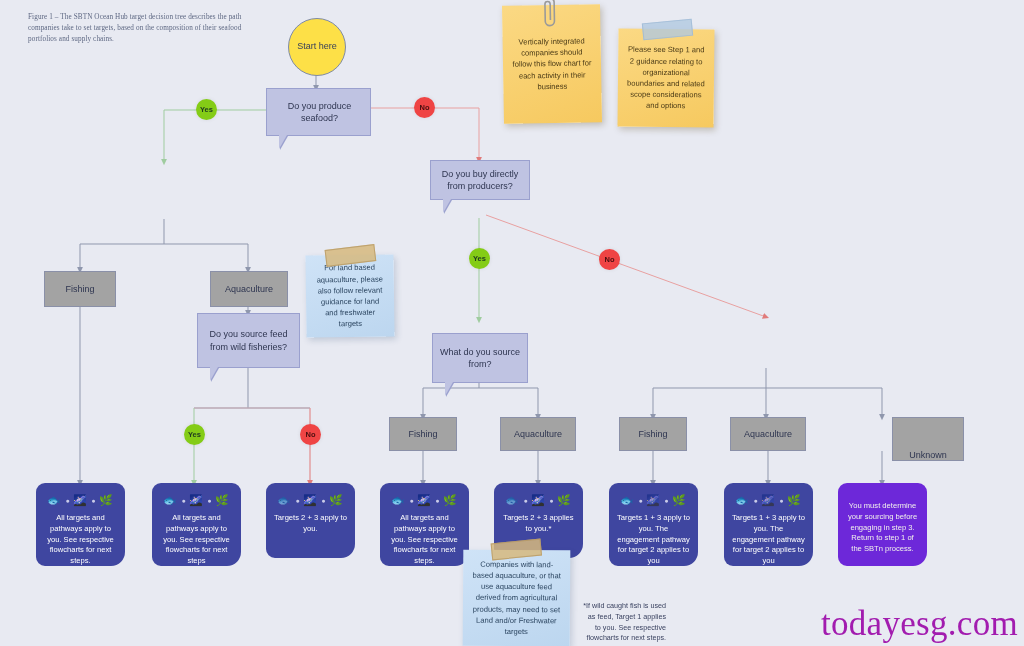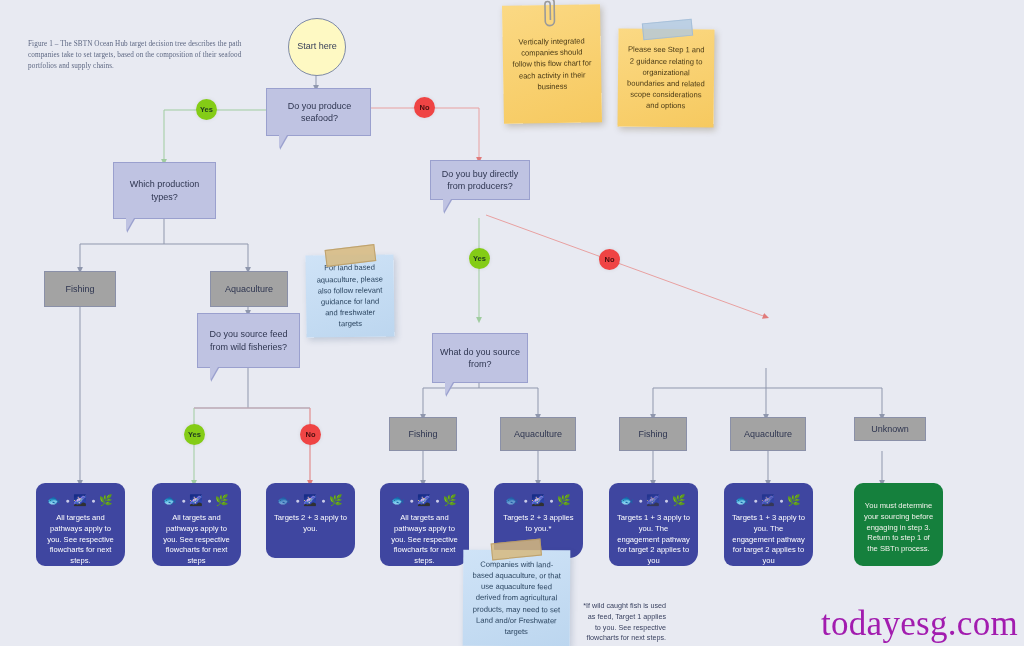--- a/index.html
+++ b/index.html
@@ -9,27 +9,27 @@
     font-family:"Liberation Sans",sans-serif;
     color:#2f3a52;
   }
   #canvas{position:absolute;inset:0;}
   svg.wires{position:absolute;left:0;top:0;width:1024px;height:646px;pointer-events:none;}
 
   
   .caption{
     position:absolute;left:28px;top:12px;width:222px;
     font-family:"Liberation Serif",serif;
-    font-size:7.2px;line-height:1.55;color:#5d6782;letter-spacing:.1px;margin-top:27px;
+    font-size:7.2px;line-height:1.55;color:#5d6782;letter-spacing:.1px;
   }
 
   
   .start{
     position:absolute;width:56px;height:56px;border-radius:50%;
-    background:#fef9c3;border:1px solid #7e8aa6;
+    background:#fde047;border:1px solid #7e8aa6;
     display:flex;align-items:center;justify-content:center;text-align:center;
     font-size:9px;line-height:1.25;color:#39415a;
   }
 
   
   .bubble{
     position:absolute;background:#bfc3e2;border:1px solid #9aa0ce;
     display:flex;align-items:center;justify-content:center;text-align:center;
     font-size:9px;line-height:1.35;color:#2e3550;padding:4px 6px;
     box-sizing:border-box;
@@ -60,21 +60,21 @@
   .pill.no{background:#ef4444;color:#4a0f0f;}
 
   
   .card{
     position:absolute;background:#3f46a0;
     border-radius:9px 9px 14px 9px;
     box-sizing:border-box;padding:9px 8px 8px;
     text-align:center;color:#ffffff;
     font-size:7.6px;line-height:1.42;
   }
-  .card.grey{background:#15803d;color:#f2f2ec;margin-left:16px;}
+  .card.grey{background:#6d28d9;color:#f2f2ec;}
   .card .icons{
     display:flex;align-items:center;justify-content:center;gap:4px;
     margin-bottom:5px;height:16px;
   }
   .card .ic{font-size:11px;line-height:1;color:#ffffff;}
   .card .ic.dim{color:#6a5f66;opacity:.65;}
   .card .dot{font-size:7px;color:#c9cbe8;line-height:1;}
 
   
   .note{position:absolute;box-sizing:border-box;text-align:center;}
@@ -185,23 +185,20 @@
   </div>
 
   <div class="bubble" style="left:266px;top:88px;width:105px;height:48px;padding-left:8px;">
     <span>Do you produce seafood?</span>
   </div>
 
   <div class="bubble" style="left:430px;top:160px;width:100px;height:40px;">
     <span>Do you buy directly from producers?</span>
   </div>
 
-  <div class="bubble" style="left:113px;top:162px;width:103px;height:57px;">
-    <span>Which production types?</span>
-  </div>
 
   <div class="bubble" style="left:197px;top:313px;width:103px;height:55px;">
     <span>Do you source feed from wild fisheries?</span>
   </div>
 
   <div class="bubble" style="left:432px;top:320px;width:96px;height:50px;margin-top:13px;">
     <span>What do you source from?</span>
   </div>
 
 
@@ -237,21 +234,21 @@
   <div class="wbox" style="left:500px;top:417px;width:76px;height:34px;">
     <span>Aquaculture</span>
   </div>
 
   <div class="wbox" style="left:619px;top:417px;width:68px;height:34px;">
     <span>Fishing</span>
   </div>
   <div class="wbox" style="left:730px;top:417px;width:76px;height:34px;">
     <span>Aquaculture</span>
   </div>
-  <div class="wbox" style="left:854px;top:417px;width:72px;height:24px;">
+  <div class="wbox" style="left:892px;top:417px;width:72px;height:44px;align-items:flex-end;">
     <span>Unknown</span>
   </div>
 
   <div class="card" style="left:36px;top:483px;width:89px;height:83px;">
     <div class="icons">
       <span class="ic">🐟</span>
       <span class="dot">●</span>
       <span class="ic">🌌</span>
       <span class="dot">●</span>
       <span class="ic">🌿</span>

